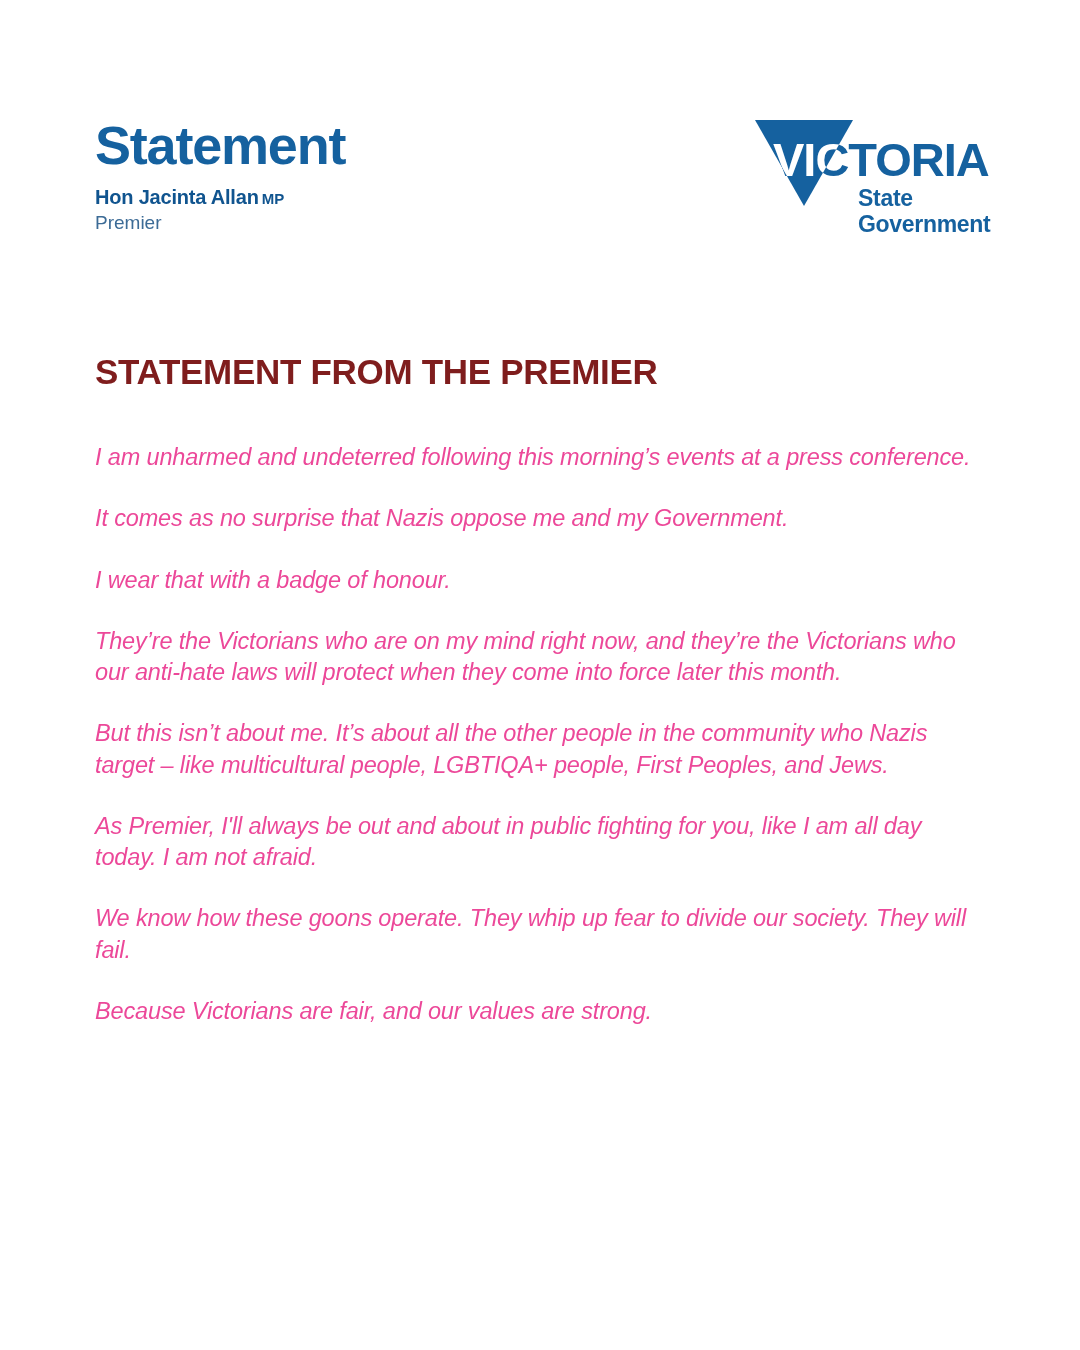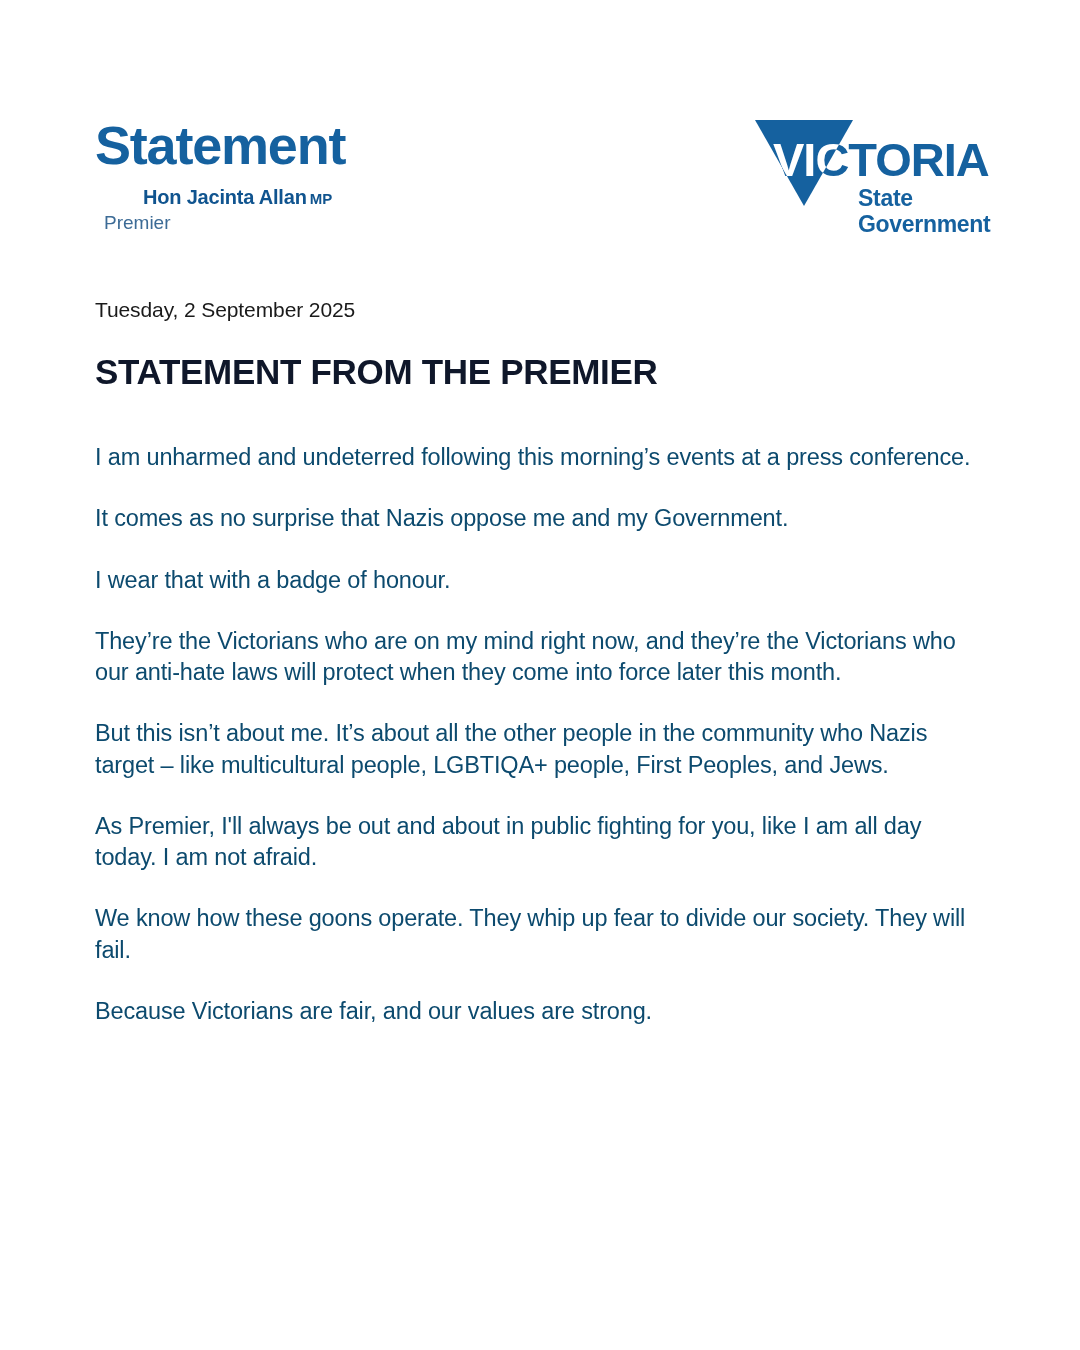--- a/index.html
+++ b/index.html
@@ -51,37 +51,35 @@
   }
 
   .minister-line {
     margin-top: 14px;
     font-size: 20px;
     font-weight: bold;
     color: #10548f;
     letter-spacing: -0.2px;
     line-height: 1.15;
     white-space: nowrap;
-    margin-left: 48px;
   }
 
   .minister-suffix {
     font-size: 15px;
     font-weight: bold;
     letter-spacing: 0;
     margin-left: 3px;
   }
 
   .minister-role {
     margin-top: 3px;
     font-size: 19px;
     font-weight: normal;
     color: #3c6b96;
     line-height: 1.2;
-    margin-left: 9px;
   }
 
   
   .logo {
     position: absolute;
     right: -10px;
     top: -10px;
     width: 250px;
     height: 145px;
   }
@@ -96,39 +94,40 @@
     color: #1a1a1a;
     letter-spacing: -0.1px;
   }
 
   .doc-heading {
     position: absolute;
     top: 352px;
     left: 95px;
     font-size: 35px;
     font-weight: bold;
-    color: #0f172a;
+    color: #7f1d1d;
     letter-spacing: -0.3px;
     margin: 0;
     line-height: 1.15;
   }
 
   .body-copy {
     position: absolute;
     top: 442px;
     left: 95px;
     width: 885px;
   }
 
   .body-copy p {
     margin: 0 0 30px 0;
     font-size: 23.5px;
     line-height: 1.33;
-    color: #0c4a6e;
+    color: #ec4899;
     letter-spacing: -0.15px;
+    font-style: italic;
   }
   .body-copy p:last-child { margin-bottom: 4px; }
 </style>
 </head>
 <body>
 
 <div class="page">
 
   <div class="masthead">
 
@@ -158,21 +157,20 @@
           <text x="28" y="68" font-family="Liberation Sans, sans-serif" font-size="47" font-weight="bold" letter-spacing="-1" fill="#ffffff">VICTORIA</text>
         </g>
 
         <text x="113" y="98" font-family="Liberation Sans, sans-serif" font-size="23" font-weight="bold" letter-spacing="-0.3" fill="#15619f">State</text>
         <text x="113" y="124" font-family="Liberation Sans, sans-serif" font-size="23" font-weight="bold" letter-spacing="-0.3" fill="#15619f">Government</text>
       </svg>
     </div>
 
   </div>
 
-  <div class="doc-date">Tuesday, 2 September 2025</div>
 
   <h2 class="doc-heading">STATEMENT FROM THE PREMIER</h2>
 
   <div class="body-copy">
     <p>I am unharmed and undeterred following this morning’s events at a press conference.</p>
     <p>It comes as no surprise that Nazis oppose me and my Government.</p>
     <p>I wear that with a badge of honour.</p>
     <p>They’re the Victorians who are on my mind right now, and they’re the Victorians who our anti-hate laws will protect when they come into force later this month.</p>
     <p>But this isn’t about me. It’s about all the other people in the community who Nazis target – like multicultural people, LGBTIQA+ people, First Peoples, and Jews.</p>
     <p>As Premier, I'll always be out and about in public fighting for you, like I am all day today. I am not afraid.</p>

